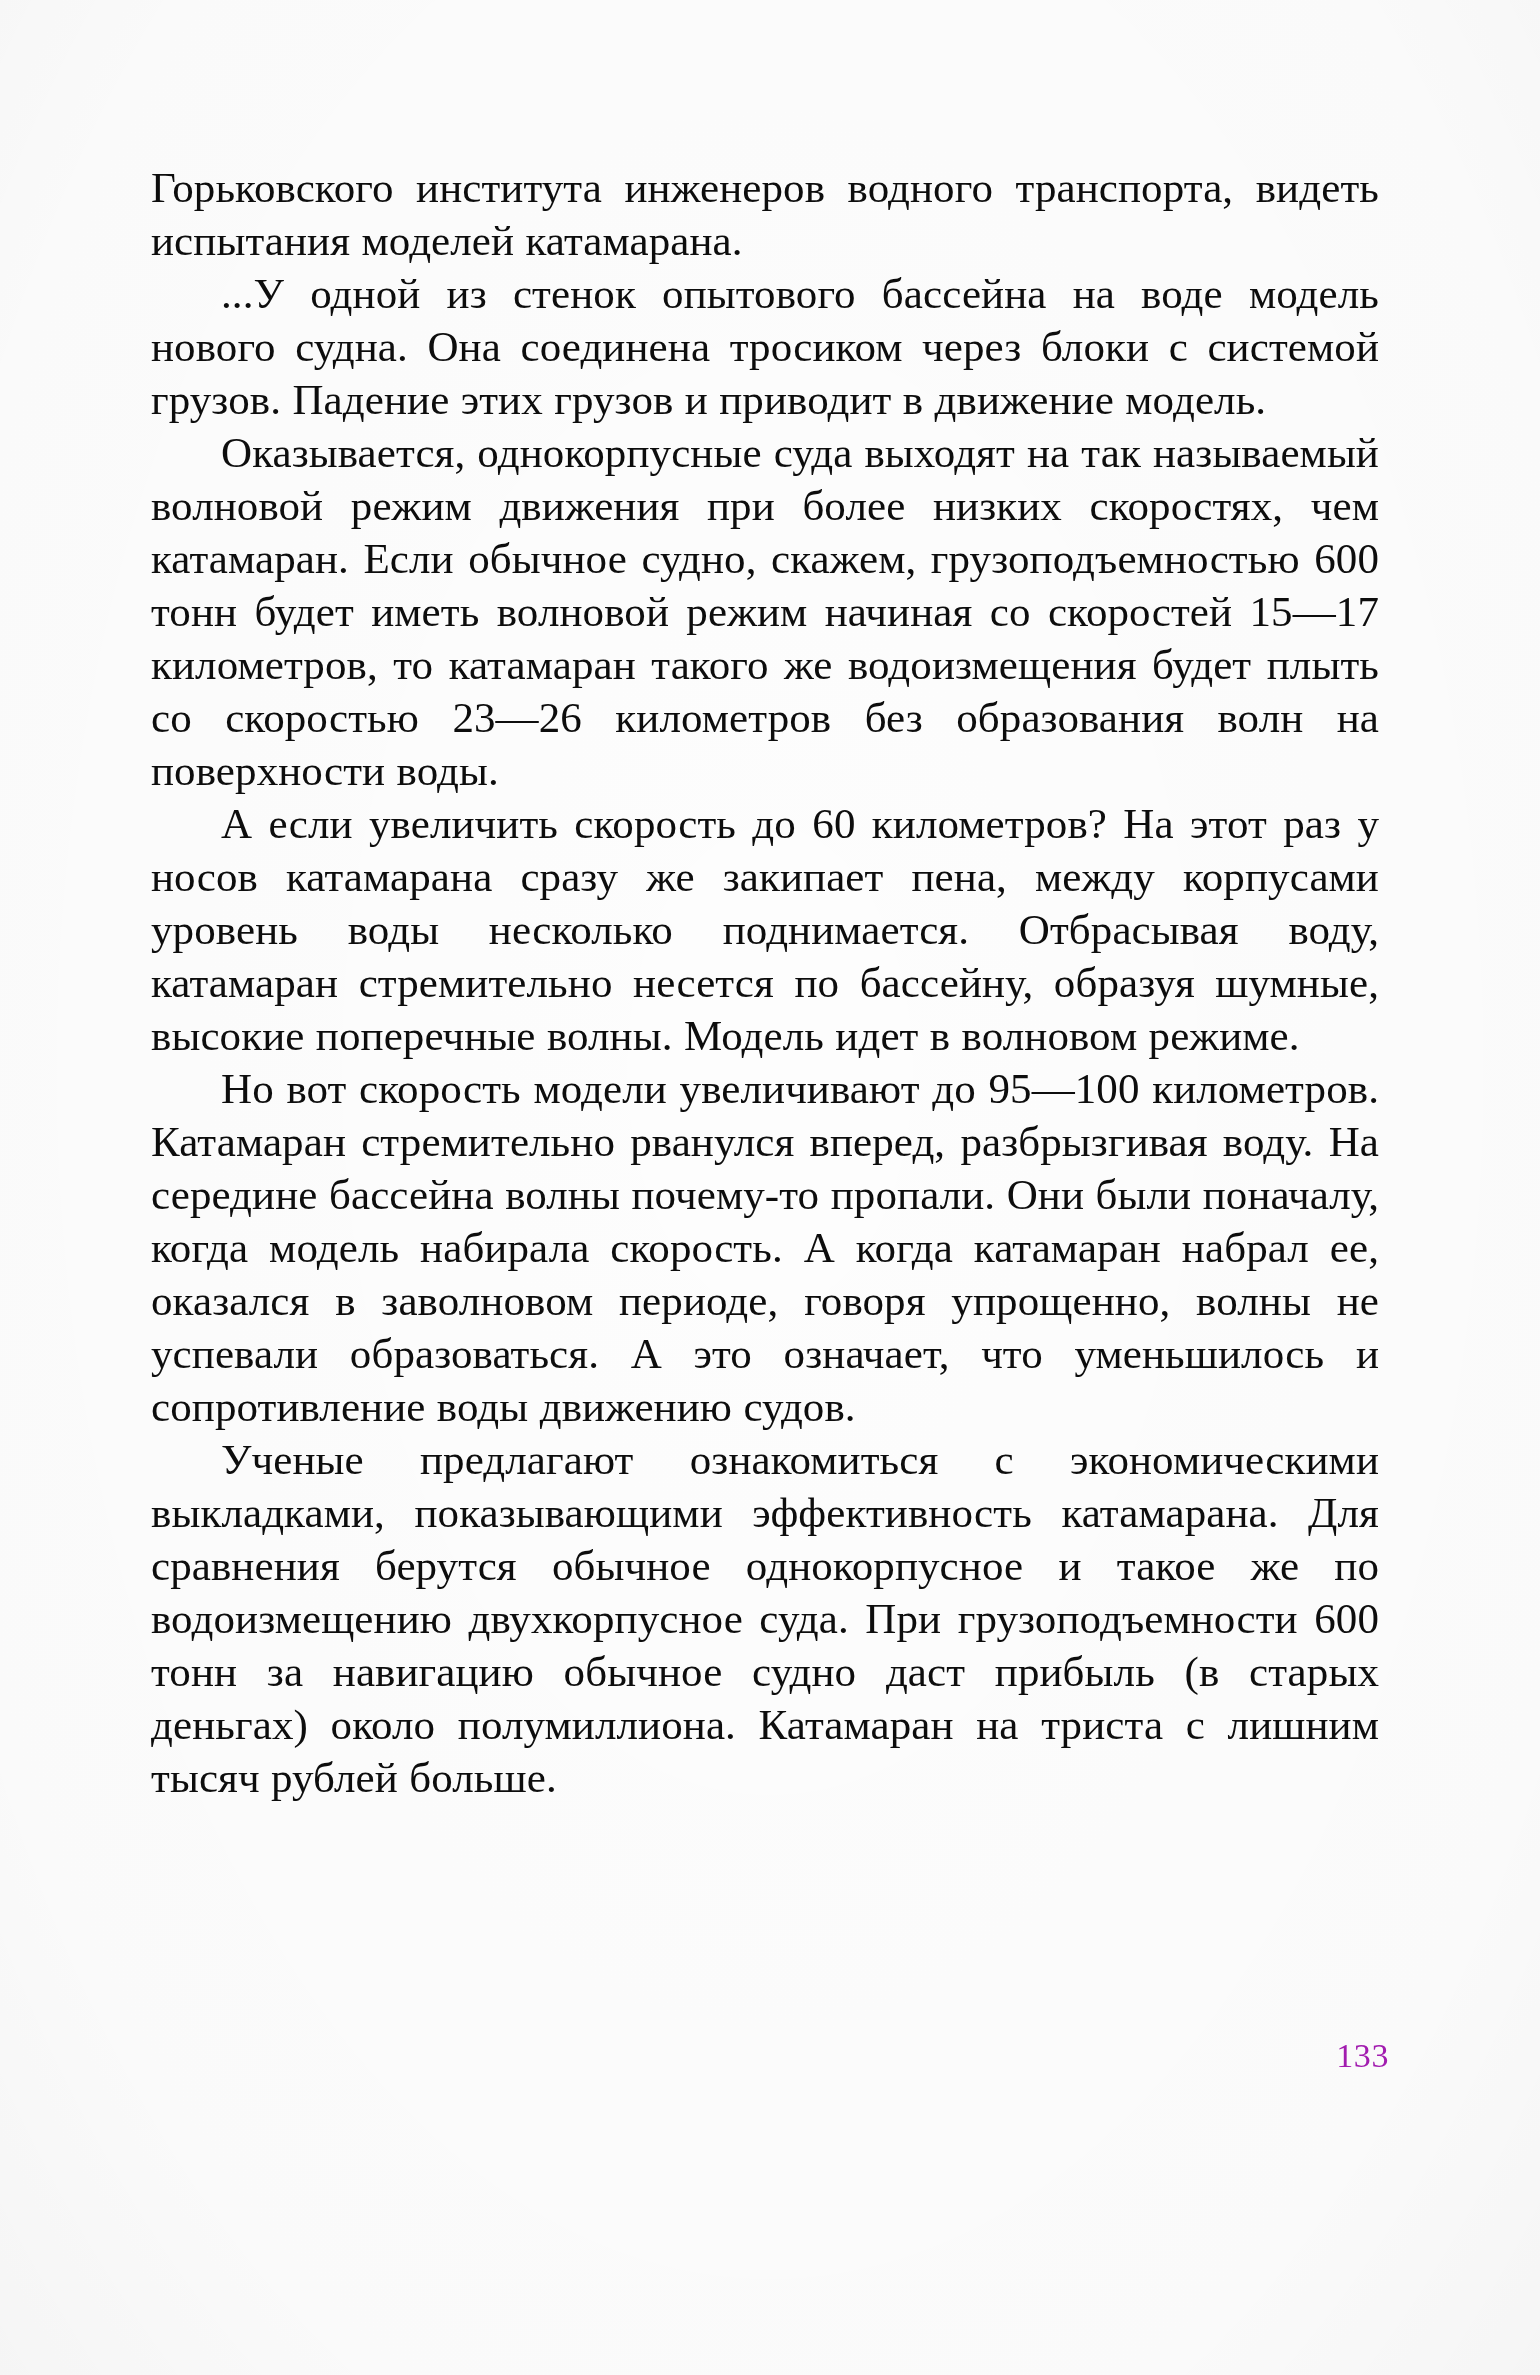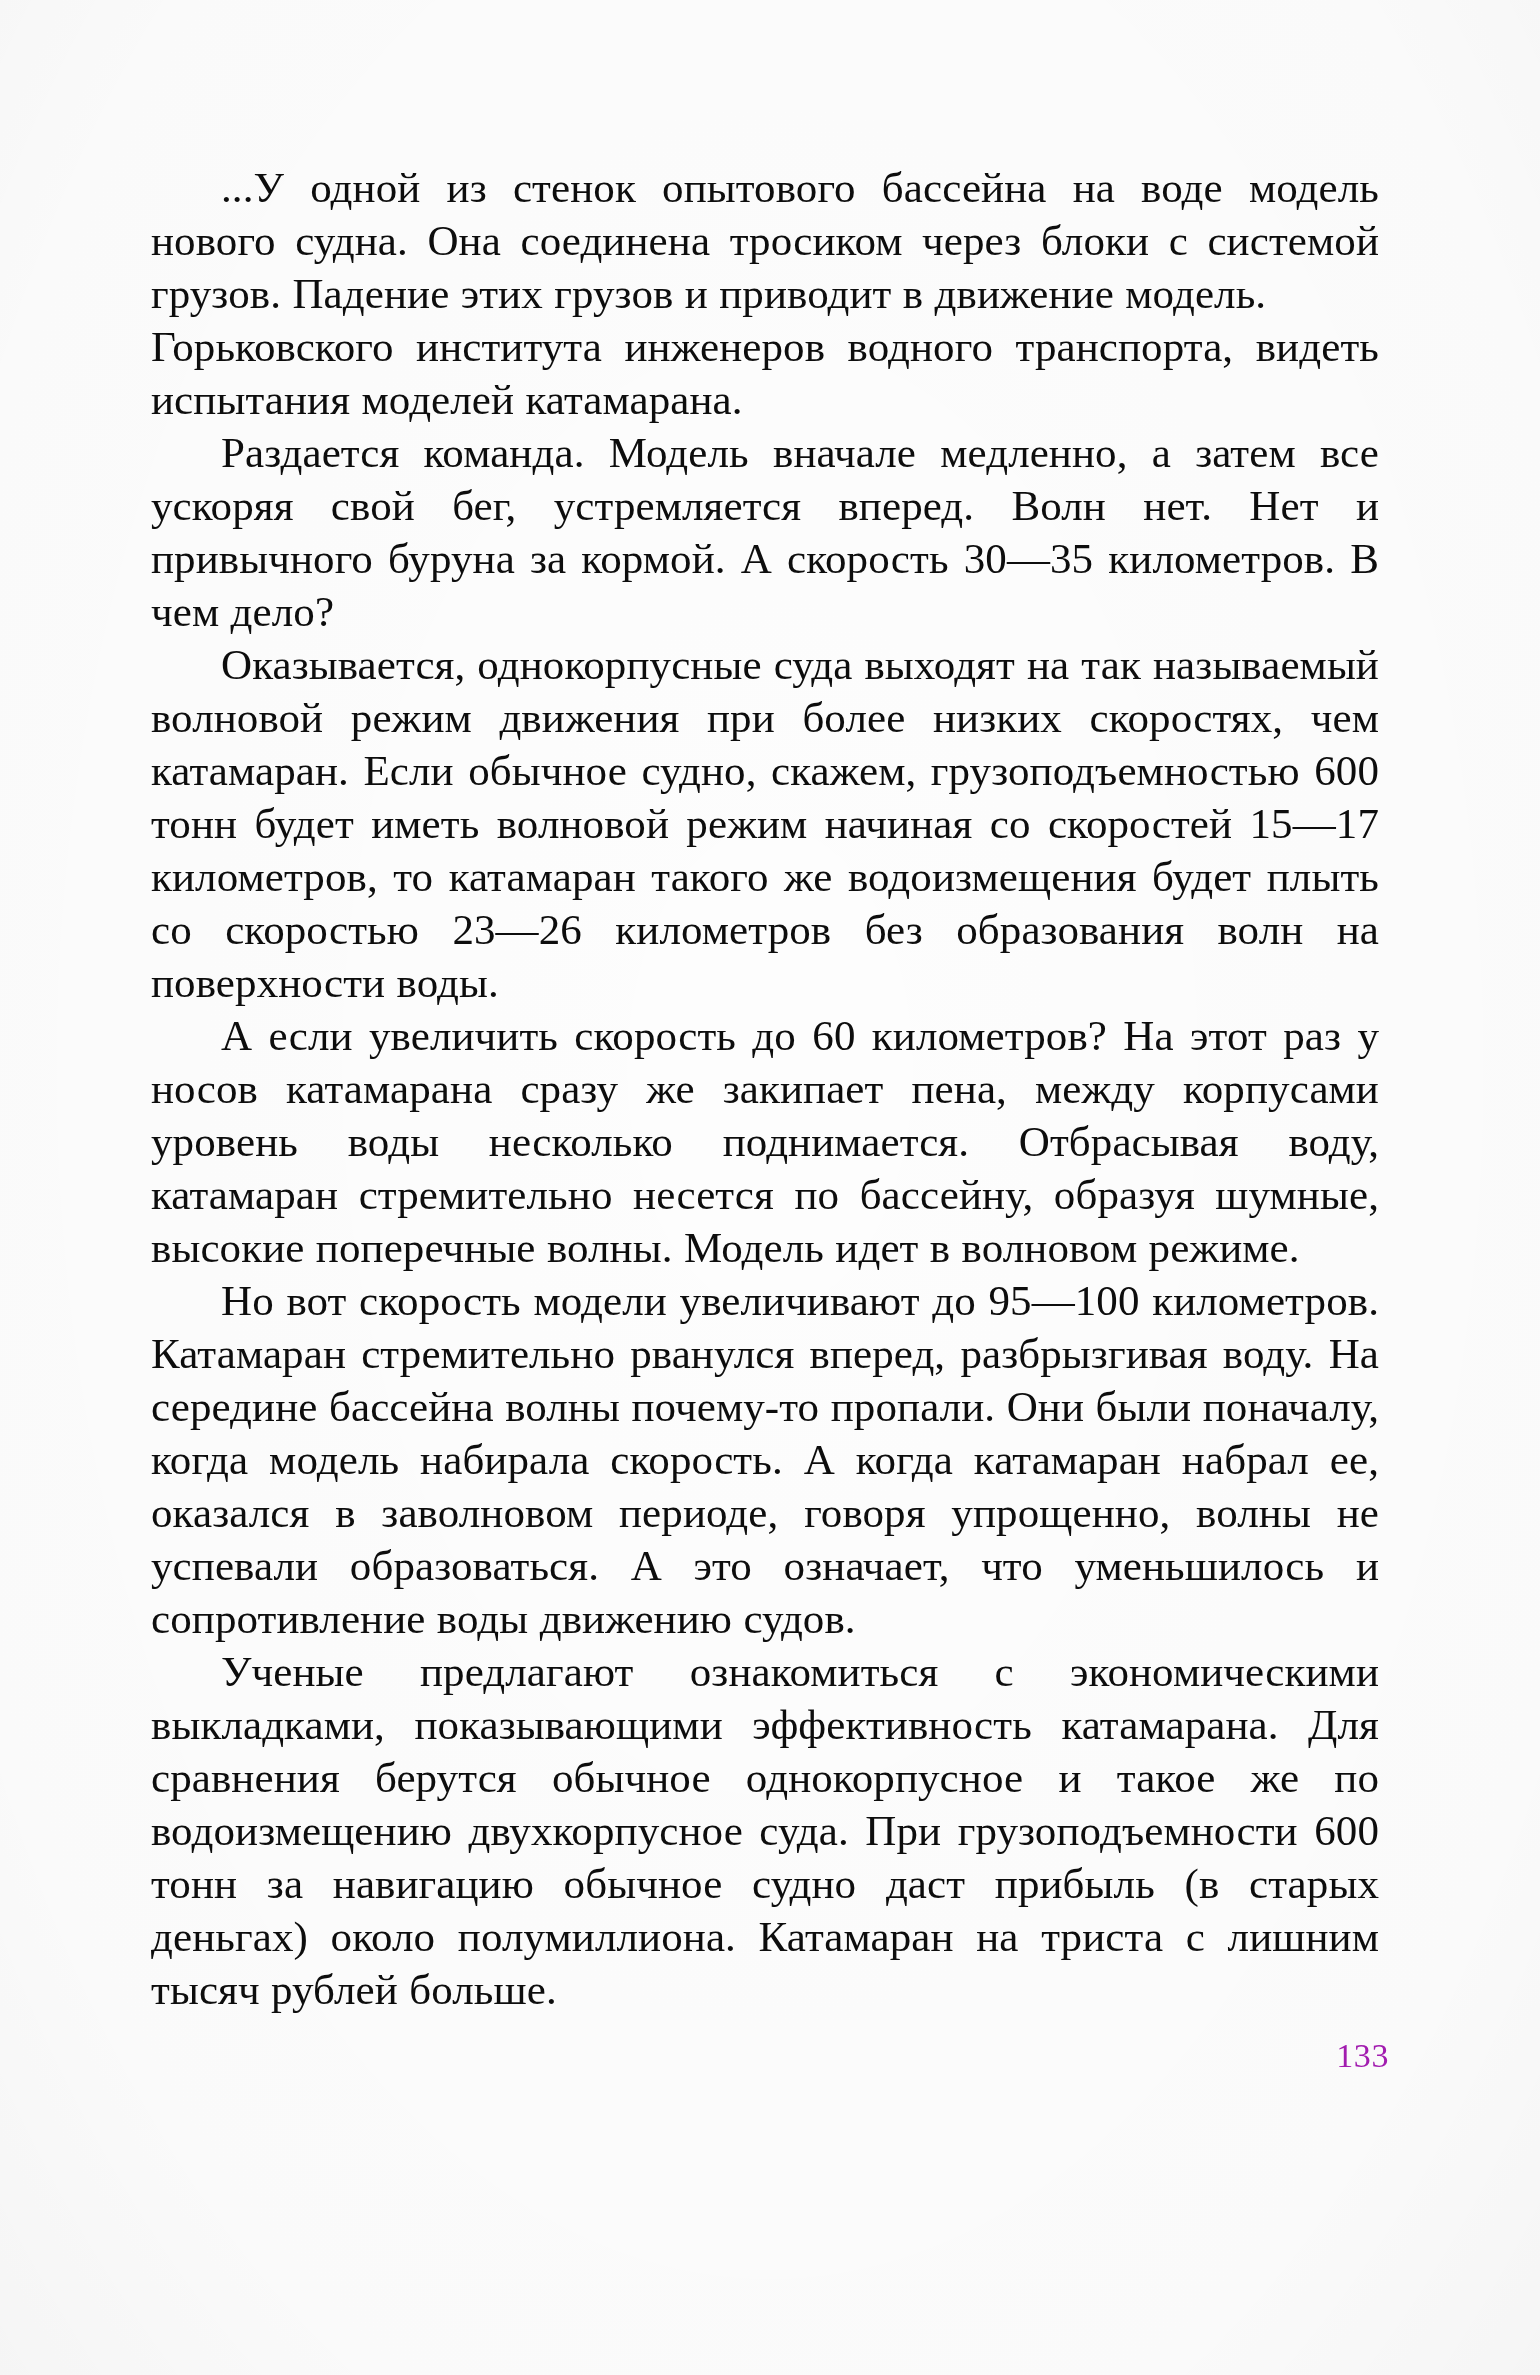--- a/index.html
+++ b/index.html
@@ -59,25 +59,24 @@
     font-family: "Liberation Serif", "DejaVu Serif", serif;
   }
 </style>
 </head>
 <body>
 
 <div class="page">
 
   <div class="text-block">
 
+    <p class="para no-indent">Горьковского института инженеров водного транспорта, видеть испытания моделей катамарана.</p>
+
     <p class="para">...У одной из стенок опытового бассейна на воде модель нового судна. Она соединена тросиком через блоки с системой грузов. Падение этих грузов и приводит в движение модель.</p>
 
-    <p class="para no-indent">Горьковского института инженеров водного транспорта, видеть испытания моделей катамарана.</p>
-
-    <p class="para">Раздается команда. Модель вначале медленно, а затем все ускоряя свой бег, устремляется вперед. Волн нет. Нет и привычного буруна за кормой. А скорость 30—35 километров. В чем дело?</p>
 
     <p class="para">Оказывается, однокорпусные суда выходят на так называемый волновой режим движения при более низких скоростях, чем катамаран. Если обычное судно, скажем, грузоподъемностью 600 тонн будет иметь волновой режим начиная со скоростей 15—17 километров, то катамаран такого же водоизмещения будет плыть со скоростью 23—26 километров без образования волн на поверхности воды.</p>
 
     <p class="para">А если увеличить скорость до 60 километров? На этот раз у носов катамарана сразу же закипает пена, между корпусами уровень воды несколько поднимается. Отбрасывая воду, катамаран стремительно несется по бассейну, образуя шумные, высокие поперечные волны. Модель идет в волновом режиме.</p>
 
     <p class="para">Но вот скорость модели увеличивают до 95—100 километров. Катамаран стремительно рванулся вперед, разбрызгивая воду. На середине бассейна волны почему-то пропали. Они были поначалу, когда модель набирала скорость. А когда катамаран набрал ее, оказался в заволновом периоде, говоря упрощенно, волны не успевали образоваться. А это означает, что уменьшилось и сопротивление воды движению судов.</p>
 
     <p class="para">Ученые предлагают ознакомиться с экономическими выкладками, показывающими эффективность катамарана. Для сравнения берутся обычное однокорпусное и такое же по водоизмещению двухкорпусное суда. При грузоподъемности 600 тонн за навигацию обычное судно даст прибыль (в старых деньгах) около полумиллиона. Катамаран на триста с лишним тысяч рублей больше.</p>
 
   </div>

